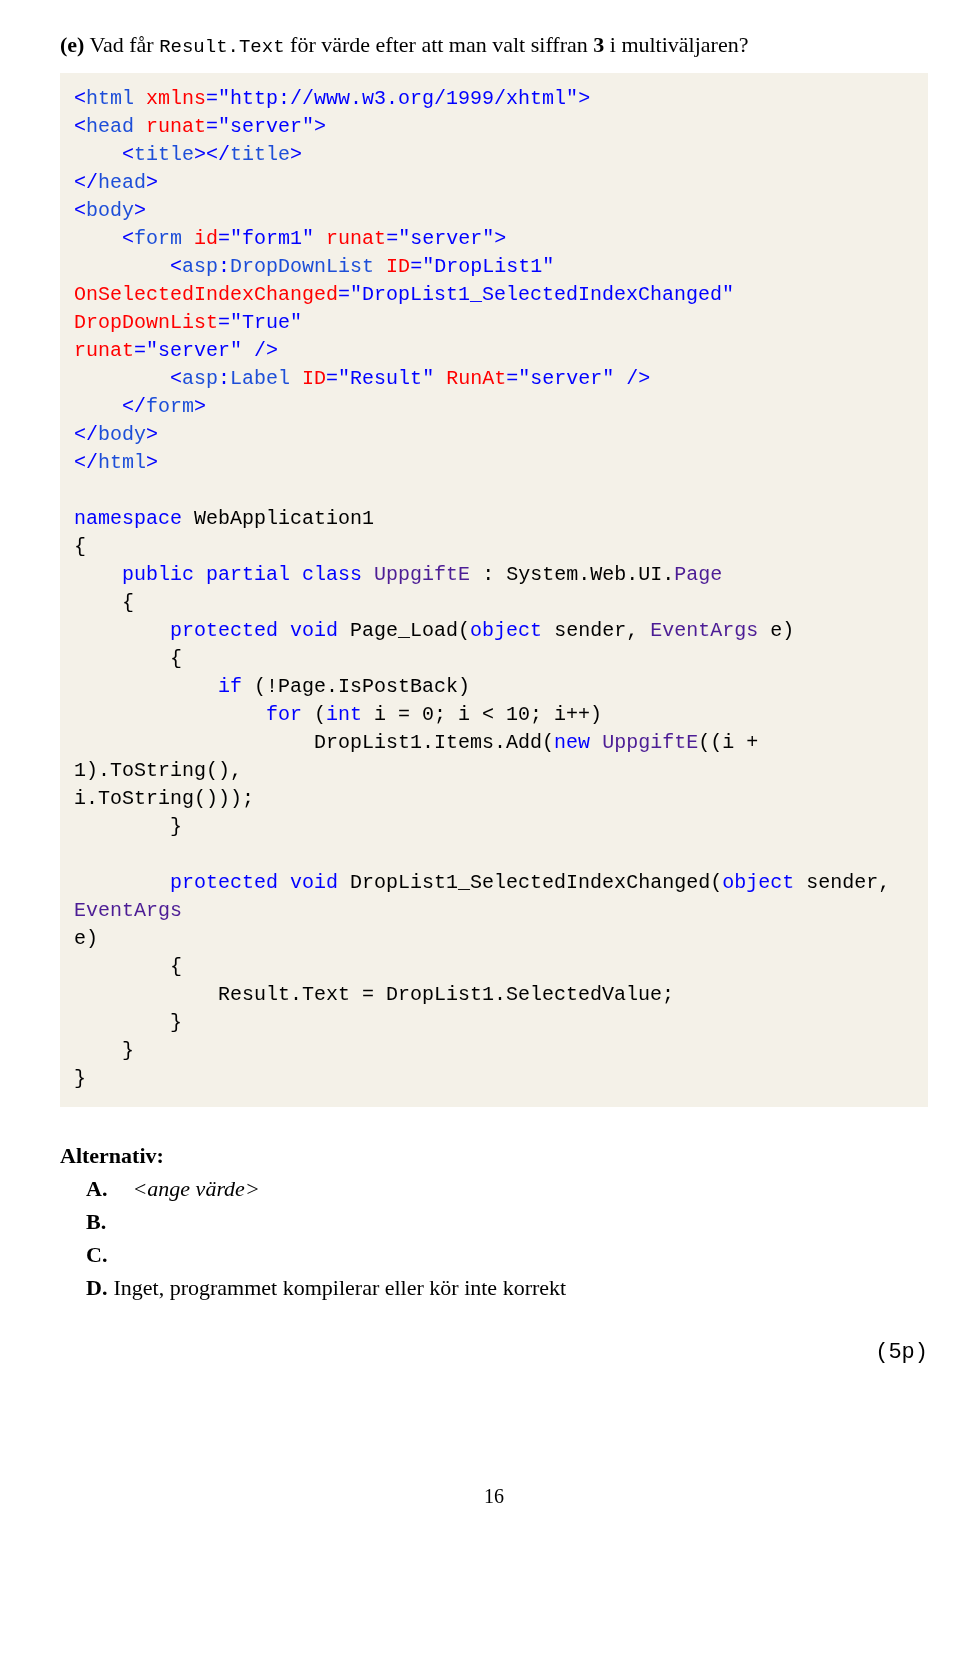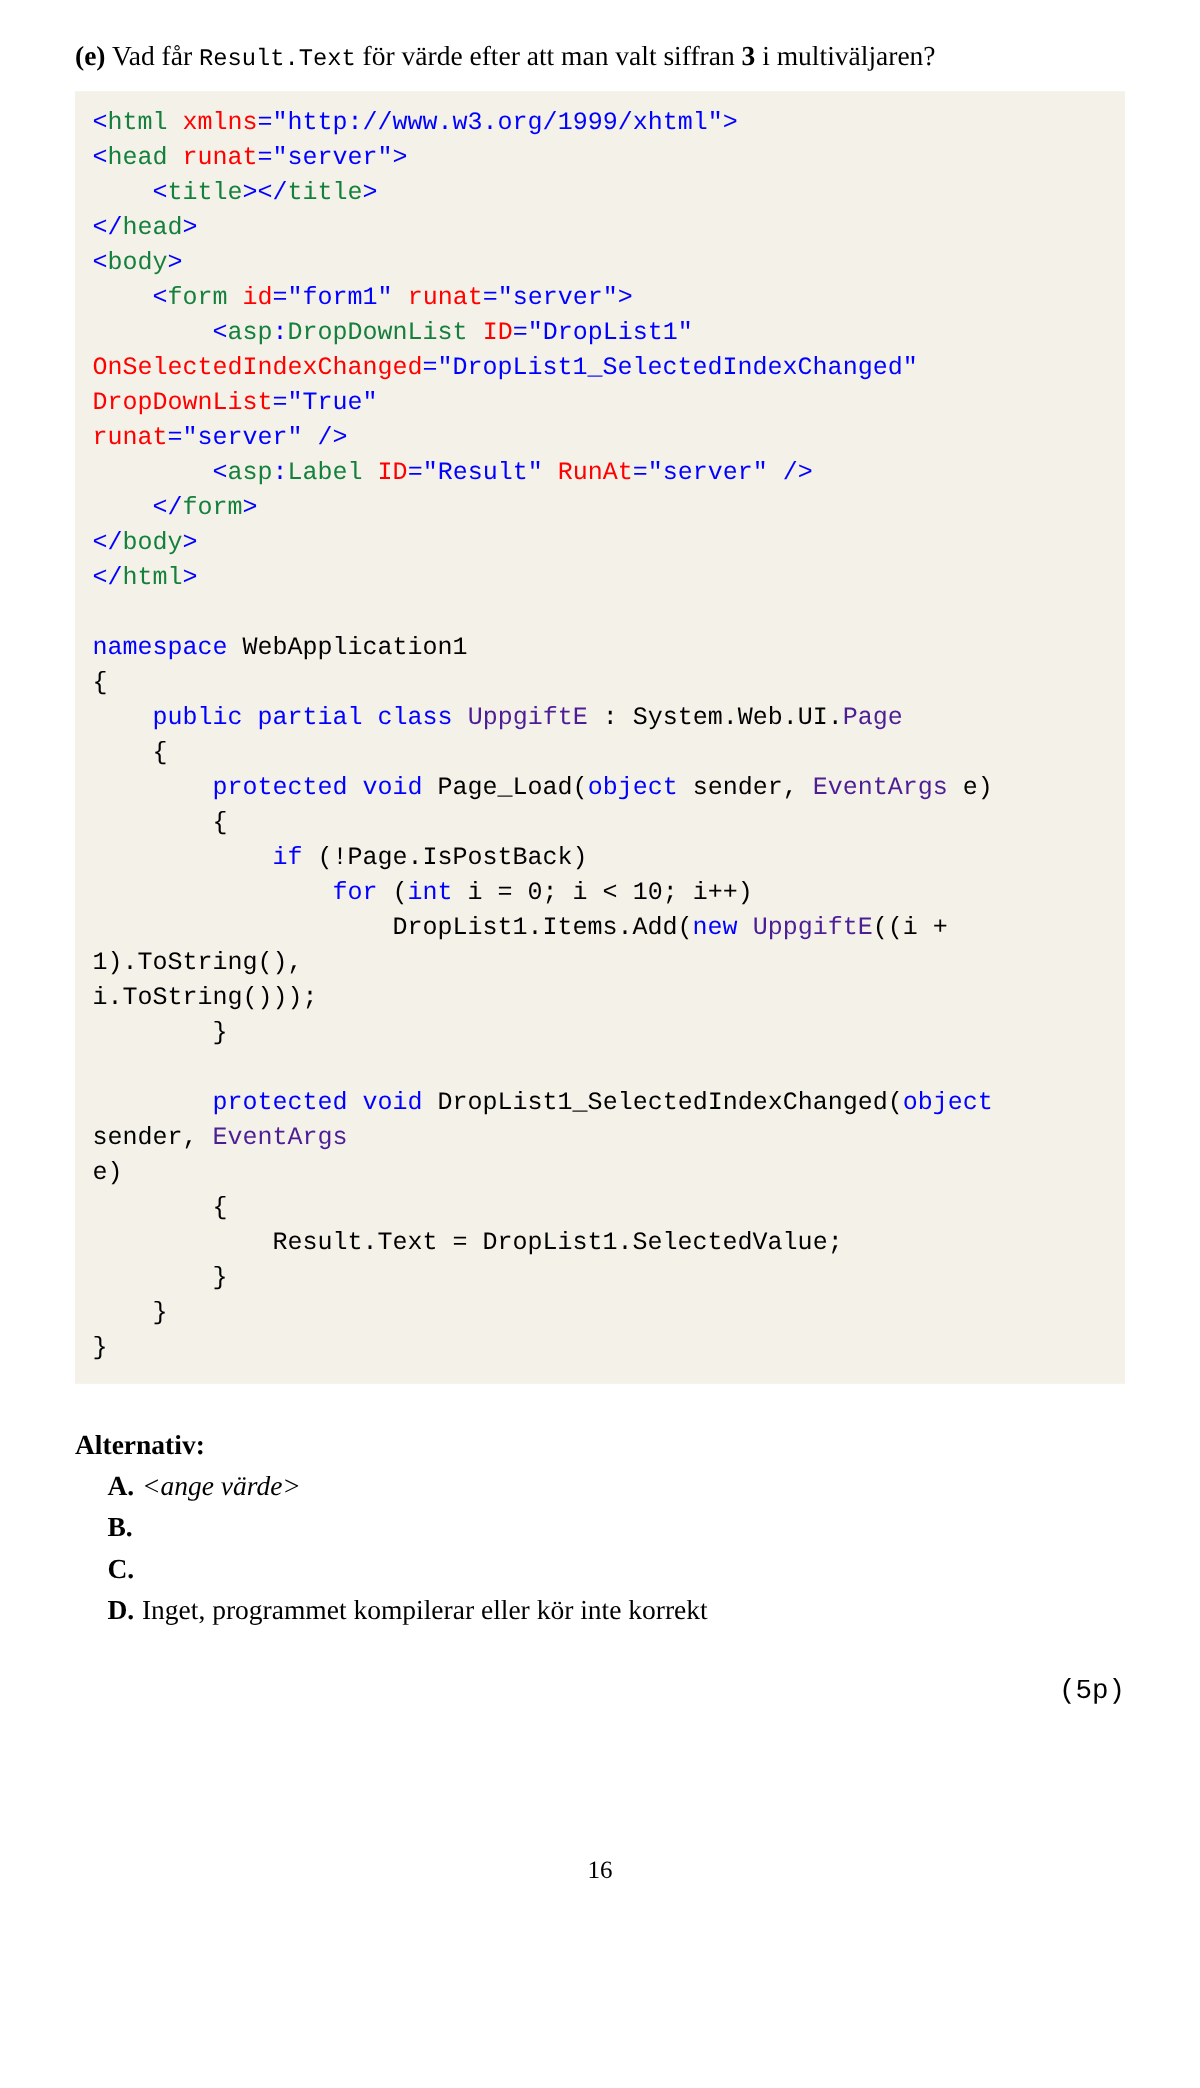--- a/index.html
+++ b/index.html
@@ -3,21 +3,21 @@
 <meta charset="utf-8">
 <style>
   body {
     margin: 0;
     padding: 0;
     font-family: "Times New Roman", serif;
     background: #fff;
     width: 960px;
   }
   .page {
-    padding: 30px 60px 40px 60px;
+    padding: 30px 32px 40px 60px;
   }
   .question-line {
     font-size: 22px;
     line-height: 1.4;
     margin-bottom: 12px;
   }
   .bold { font-weight: bold; }
   .mono {
     font-family: Consolas, "Courier New", monospace;
     font-size: 19px;
@@ -28,32 +28,32 @@
     font-size: 20px;
     line-height: 1.4;
     padding: 12px 14px 14px 14px;
     white-space: pre-wrap;
     word-wrap: break-word;
     margin-bottom: 8px;
   }
   .kw { color: #0000ff; } 
   .type { color: #4c1d95; } 
   .attr { color: #ff0000; } 
-  .tag { color: #15803d; margin-top: 31px; } 
+  .tag { color: #1d4ed8; margin-top: 31px; } 
   .punct { color: #0000ff; } 
   .black { color: #000; }
   .alt-section {
     margin-top: 32px;
     font-size: 22px;
     line-height: 1.5;
   }
   .alt-heading { font-weight: bold; }
   .alt-item { margin-left: 26px; }
   .alt-letter { font-weight: bold; display:inline-block; width: 22px; }
-  .italic { font-style: italic; }
+  .italic { font-style: italic; margin-left: 19px; }
   .points {
     text-align: right;
     font-size: 22px;
     margin-top: 36px;
     font-family: Liberation Mono, monospace;
   }
   .pagenum {
     text-align: center;
     font-size: 20px;
     margin-top: 120px;

